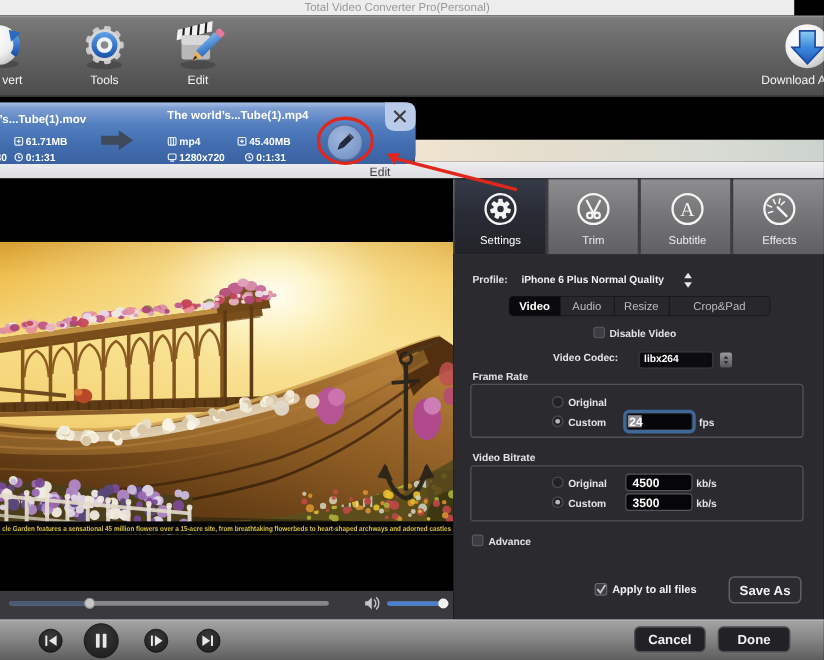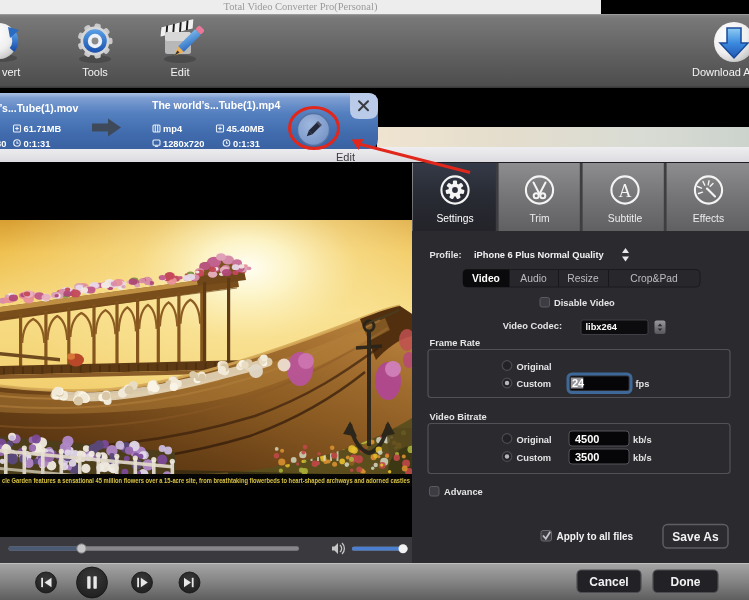--- a/index.html
+++ b/index.html
@@ -1,17 +1,17 @@
 <!DOCTYPE html>
 <html><head><meta charset="utf-8">
 <style>
 * { margin:0; padding:0; box-sizing:border-box; }
 html,body { width:749px; height:600px; overflow:hidden; background:#000; }
 #page { position:relative; width:749px; height:600px; background:#000; font-family:"Liberation Sans", sans-serif; }
-.titlebar { position:absolute; left:0; top:0; width:601px; height:14px; background:#ededed;font-family:Liberation Serif, serif; }
+.titlebar { position:absolute; left:0; top:0; width:722px; height:14px; background:#ededed; }
 .titlebar span { display:block; text-align:center; font-size:10.5px; color:#9a9a9a; line-height:14px; }
 .beige { position:absolute; left:377px; top:127px; width:372px; height:19.5px;
   background:linear-gradient(90deg, #efe4d0 0%, #e4ddcd 35%, #d9dcd4 70%, #ccd3cd 100%); }
 .editstrip { position:absolute; left:0; top:146.5px; width:749px; height:15.5px;
   background:linear-gradient(#eeeef1, #dcdce0); }
 .editstrip span { position:absolute; left:336px; top:4px; font-size:11px; color:#3c3c3e; }
 </style></head>
 <body>
 <div id="page">
 <div class="titlebar">

